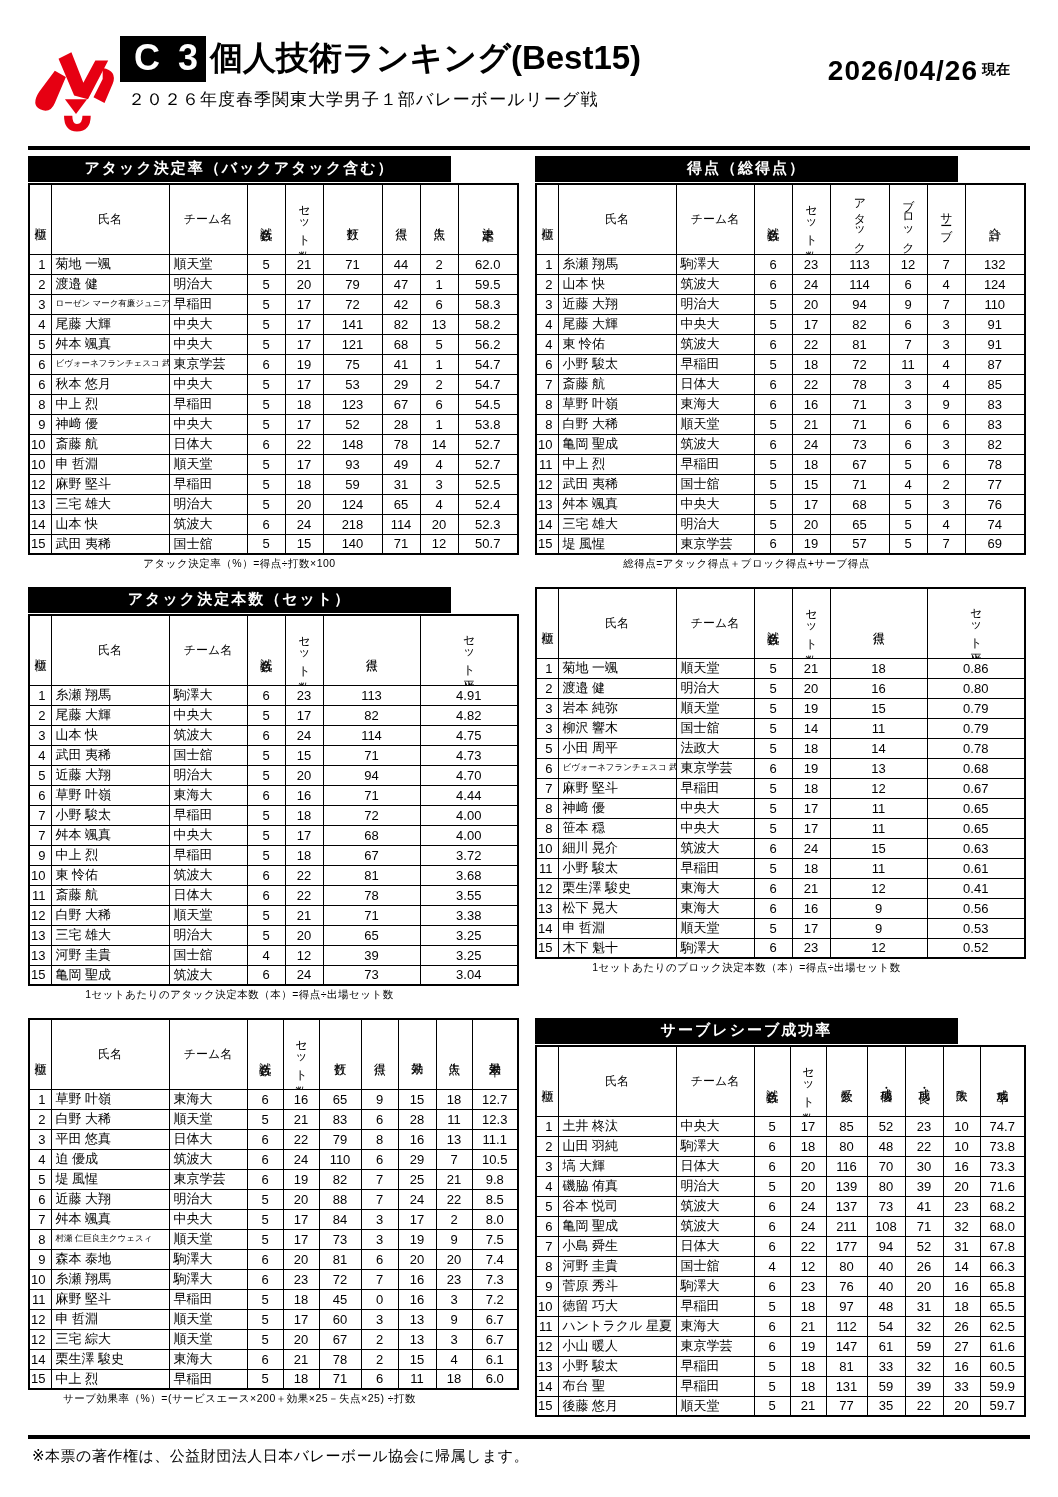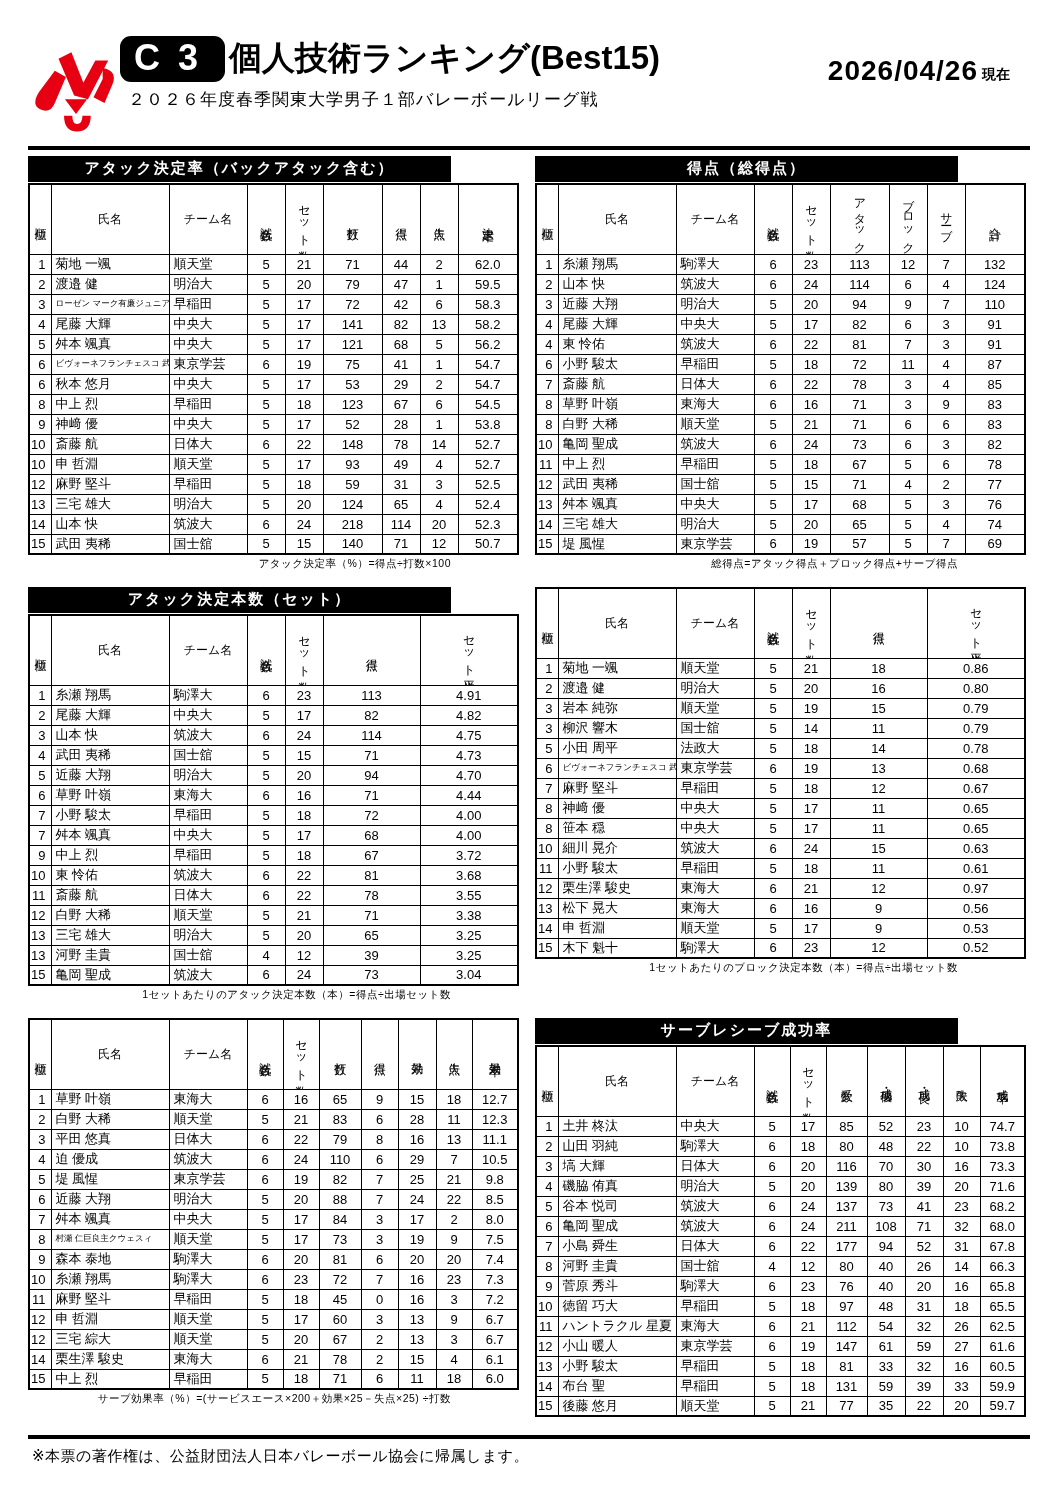--- a/index.html
+++ b/index.html
@@ -3,43 +3,43 @@
 <meta charset="utf-8">
 <style>
   html,body{margin:0;padding:0;background:#fff;}
   body{width:1058px;font-family:"Liberation Sans","DejaVu Sans",sans-serif;color:#000;}
   .page{width:1058px;height:1497px;position:relative;overflow:hidden;background:#fff;}
 
   
   .hdr{position:relative;height:100px;padding-top:36px;}
   .logo{position:absolute;left:30px;top:42px;width:92px;height:96px;}
   .hline1{display:flex;align-items:center;margin-left:120px;}
-  .badge{background:#000;color:#fff;font-size:36px;font-weight:bold;padding:2px 23px 4px 14px;letter-spacing:4px;line-height:1.1;border-radius:11px;}
+  .badge{background:#000;color:#fff;font-size:36px;font-weight:bold;padding:2px 4px 4px 14px;letter-spacing:4px;line-height:1.1;}
   .title{font-size:33px;font-weight:bold;margin-left:4px;letter-spacing:0px;}
-  .datebox{position:absolute;right:48px;top:55px;display:flex;align-items:flex-end;}
+  .datebox{position:absolute;right:48px;top:55px;display:flex;align-items:center;}
   .date{font-size:28px;font-weight:bold;letter-spacing:1px;}
   .date-sfx{font-size:14px;font-weight:bold;margin-left:4px;padding-bottom:3px;}
   .subtitle{margin-left:128px;margin-top:6px;font-size:17px;letter-spacing:1px;}
   .toprule{margin:10px 28px 0 28px;border-top:4px solid #000;}
 
   
   .tables{padding:6px 28px 0 28px;display:grid;grid-template-columns:489px 489px;column-gap:18px;row-gap:16px;}
   .rank-table{width:423px;}
   .tbar{background:#000;color:#fff;text-align:center;font-size:15px;font-weight:bold;letter-spacing:2px;padding:3px 0 4px 0;margin-bottom:1px;}
   table{border-collapse:collapse;table-layout:fixed;width:489px;border:2px solid #000;}
   th,td{border:1px solid #000;padding:0;overflow:hidden;white-space:nowrap;}
   thead tr{height:70px;}
   tbody tr{height:20px;}
   th{font-weight:normal;font-size:12px;vertical-align:middle;text-align:center;background:#fff;}
   th.vert div{writing-mode:vertical-rl;text-orientation:upright;letter-spacing:1px;margin:0 auto;line-height:1.05;}
   td{font-size:13px;text-align:center;vertical-align:middle;}
   td.c-name,td.c-team{text-align:left;padding-left:4px;font-size:13px;}
   td.c-name.small-name{font-size:8.5px;letter-spacing:0;}
   td.c-rank{text-align:right;padding-right:5px;}
-  .tfoot{font-size:10.5px;text-align:right;margin-top:2px;letter-spacing:0.5px;}
+  .tfoot{font-size:10.5px;text-align:center;margin-top:2px;letter-spacing:0.5px;}
 
   
   .botrule{margin:18px 28px 0 28px;border-top:4px solid #000;}
   .copyright{margin:8px 0 0 32px;font-size:15px;letter-spacing:0.5px;}
 </style>
 </head>
 <body>
 
 <div class="page">
 
@@ -800,21 +800,21 @@
                 <td>11</td>
                 <td>0.61</td>
               </tr>
               <tr>
                 <td class="c-rank">12</td>
                 <td class="c-name">栗生澤 駿史</td>
                 <td class="c-team">東海大</td>
                 <td>6</td>
                 <td>21</td>
                 <td>12</td>
-                <td>0.97</td>
+                <td>0.41</td>
               </tr>
               <tr>
                 <td class="c-rank">13</td>
                 <td class="c-name">松下 晃大</td>
                 <td class="c-team">東海大</td>
                 <td>6</td>
                 <td>16</td>
                 <td>9</td>
                 <td>0.56</td>
               </tr>

